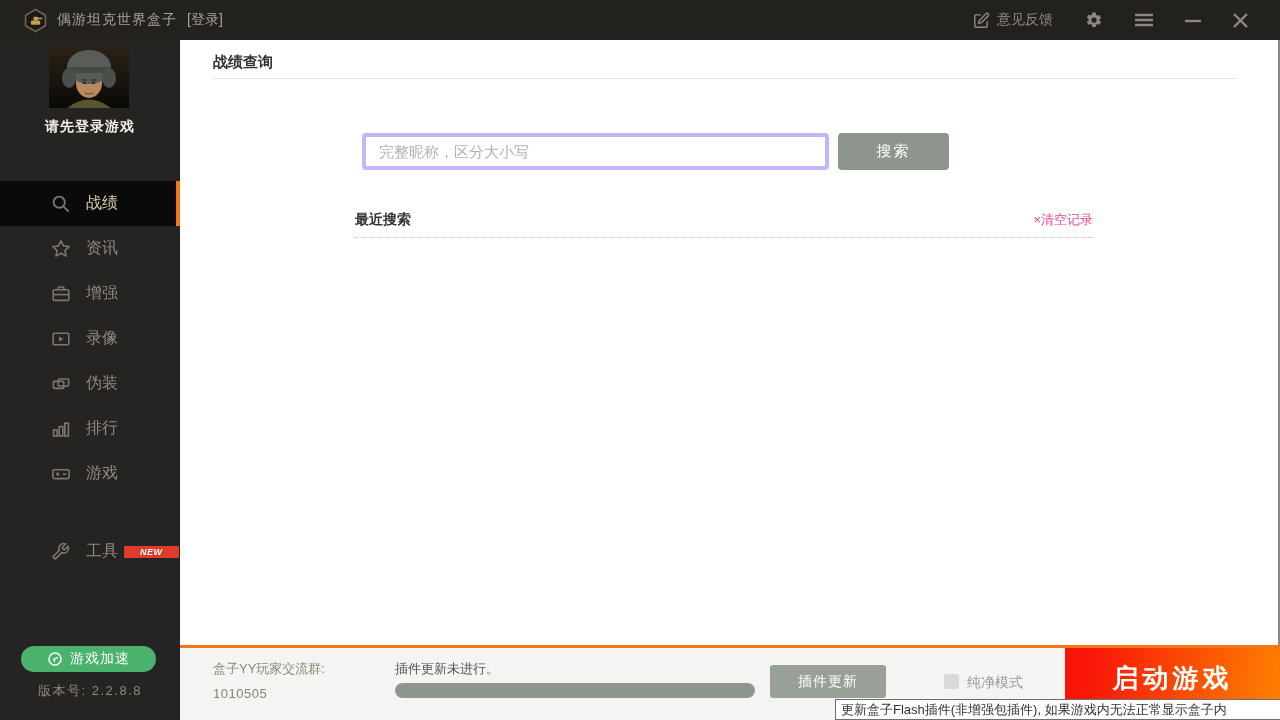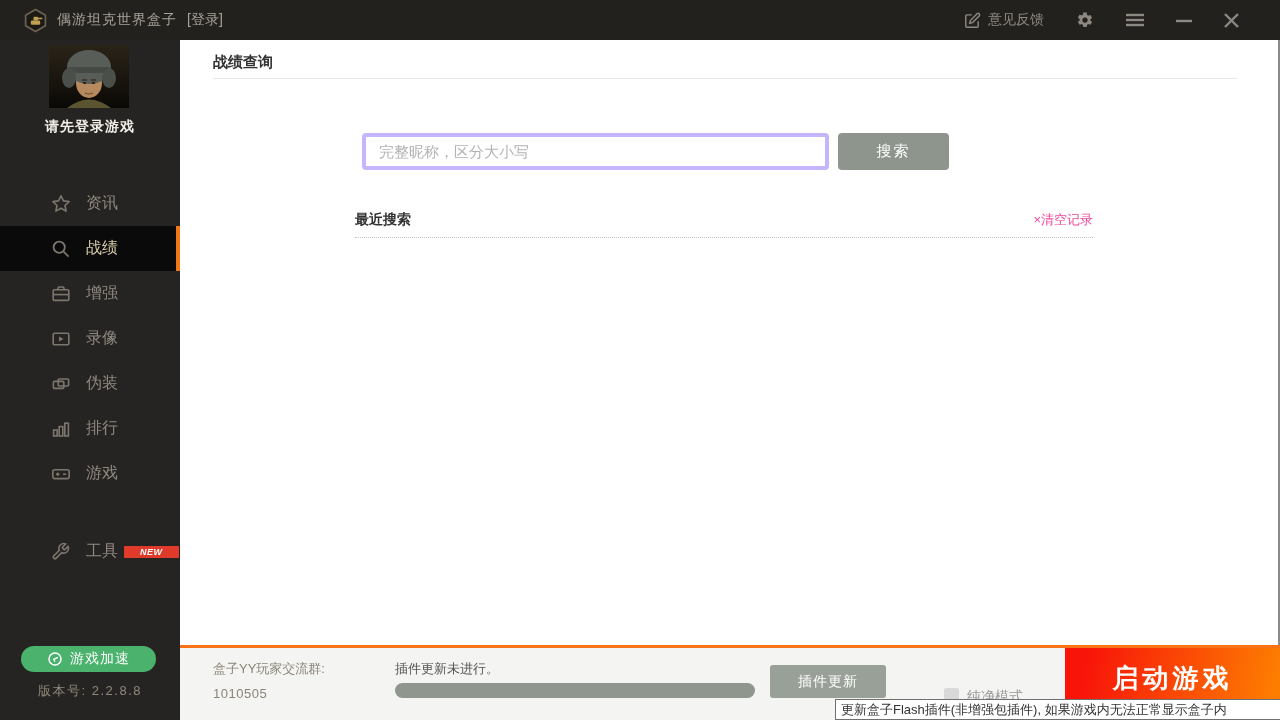--- a/index.html
+++ b/index.html
@@ -7,21 +7,21 @@
   body { font-family:"Liberation Sans","DejaVu Sans",sans-serif; }
   #app { position:relative; width:1280px; height:720px; background:#fff; overflow:hidden; }
 
   
   #titlebar { position:absolute; left:0; top:0; width:1280px; height:40px;
     background:var(--titlebar-bg); display:flex; align-items:center; justify-content:space-between; z-index:5; }
   .tb-left { display:flex; align-items:center; padding-left:23px; }
   .tb-logo { width:25px; height:25px; margin-right:9px; }
   .tb-title { color:#a9a39a; font-size:14px; letter-spacing:1px; }
   .tb-login { color:#a9a39a; font-size:14px; margin-left:10px; }
-  .tb-right { display:flex; align-items:center; padding-right:41px; color:#8d8880; }
+  .tb-right { display:flex; align-items:center; padding-right:32px; color:#8d8880; }
   .tb-feedback { display:flex; align-items:center; cursor:pointer; }
   .tb-feedback span { font-size:14px; margin-left:7px; color:#8d8880; }
   .tb-btn { margin-left:32px; cursor:pointer; display:flex; align-items:center; }
 
   
   #sidebar { position:absolute; left:0; top:40px; width:180px; height:680px;
     background:var(--sidebar-bg); z-index:4; }
   #avatar { position:absolute; left:49px; top:5px; width:80px; height:63px; display:block; }
   #login-prompt { position:absolute; left:0; top:78px; width:180px; text-align:center;
     color:#f3efe8; font-size:14px; font-weight:bold; letter-spacing:1px; }
@@ -70,21 +70,21 @@
   #bottombar { position:absolute; left:180px; top:645px; width:1100px; height:75px;
     background:#f4f4f2; border-top:3px solid #f97316; z-index:6; }
   #group-label { position:absolute; left:33px; top:12px; font-size:13px; color:#8b8577; }
   #group-number { position:absolute; left:33px; top:38px; font-size:13px; color:#8b8577; letter-spacing:.5px; }
   #plugin-status { position:absolute; left:215px; top:12px; font-size:13px; color:#555; }
   #progress-bar { position:absolute; left:215px; top:35px; width:360px; height:15px;
     border-radius:8px; background:#8e968e; }
   #plugin-update-btn { position:absolute; left:590px; top:17px; width:116px; height:33px;
     background:#99a098; border:none; border-radius:3px; color:#fff; font-size:14px; cursor:pointer;
     font-family:inherit; letter-spacing:1px; }
-  #pure-mode { position:absolute; left:764px; top:26px; display:flex; align-items:flex-start; cursor:pointer;margin-top:14px; }
+  #pure-mode { position:absolute; left:764px; top:26px; display:flex; align-items:flex-start; cursor:pointer; }
   #pure-checkbox { width:15px; height:15px; background:#d9d9d9; border-radius:2px; }
   #pure-label { font-size:14px; color:#9a9a9a; margin-left:8px; }
   #launch-btn { position:absolute; left:885px; top:0; width:215px; height:75px;
     background:linear-gradient(100deg, var(--launch-red) 10%, var(--launch-orange) 95%);
     cursor:pointer; text-align:center; }
   #launch-title { margin-top:13px; color:#fff; font-size:26px; font-weight:bold; letter-spacing:4px; }
   #launch-subtitle { margin-top:2px; color:#ffe0cd; font-size:10px; font-weight:bold; letter-spacing:3px; }
 
   
   #tooltip { position:absolute; left:835px; top:699px; width:460px; height:21px;
@@ -164,36 +164,36 @@
       <line x1="33" y1="34" x2="39" y2="34" stroke="#4a3category2" stroke-width="1"></line>
       <line x1="33" y1="35" x2="38" y2="35" stroke="#3c2c1c" stroke-width="1.4"></line>
       <line x1="42" y1="35" x2="47" y2="35" stroke="#3c2c1c" stroke-width="1.4"></line>
       <ellipse cx="35.5" cy="38" rx="1.6" ry="1.1" fill="#241a10"></ellipse>
       <ellipse cx="44.5" cy="38" rx="1.6" ry="1.1" fill="#241a10"></ellipse>
       <path d="M36 48 Q40 50 44 48" stroke="#6d4e30" stroke-width="1.2" fill="none"></path>
     </svg>
     <div id="login-prompt">请先登录游戏</div>
 
     <div id="side-menu">
-        <div class="side-item">
-          <span class="icon">
-            <svg width="20" height="20" viewBox="0 0 20 20" fill="none" stroke="currentColor" stroke-width="1.6" stroke-linejoin="round">
-              <path d="M10 1.8l2.5 5.1 5.6.7-4.1 3.9 1.1 5.6-5.1-2.8-5.1 2.8 1.1-5.6L1.9 7.6l5.6-.7z"></path>
-            </svg>
-          </span>
-          <span class="lbl">资讯</span>
-        </div>
         <div class="side-item selected">
           <span class="icon">
             <svg width="20" height="20" viewBox="0 0 20 20" fill="none" stroke="currentColor" stroke-width="1.8">
               <circle cx="8.2" cy="8.2" r="5.6"></circle>
               <line x1="12.6" y1="12.6" x2="17.6" y2="17.6"></line>
             </svg>
           </span>
           <span class="lbl">战绩</span>
+        </div>
+        <div class="side-item">
+          <span class="icon">
+            <svg width="20" height="20" viewBox="0 0 20 20" fill="none" stroke="currentColor" stroke-width="1.6" stroke-linejoin="round">
+              <path d="M10 1.8l2.5 5.1 5.6.7-4.1 3.9 1.1 5.6-5.1-2.8-5.1 2.8 1.1-5.6L1.9 7.6l5.6-.7z"></path>
+            </svg>
+          </span>
+          <span class="lbl">资讯</span>
         </div>
         <div class="side-item">
           <span class="icon">
             <svg width="20" height="20" viewBox="0 0 20 20" fill="none" stroke="currentColor" stroke-width="1.6">
               <rect x="2.2" y="5.8" width="15.6" height="10.6" rx="1.2"></rect>
               <path d="M7 5.8V4.2a1.2 1.2 0 0 1 1.2-1.2h3.6A1.2 1.2 0 0 1 13 4.2v1.6"></path>
               <line x1="2.2" y1="10.6" x2="17.8" y2="10.6"></line>
             </svg>
           </span>
           <span class="lbl">增强</span>

